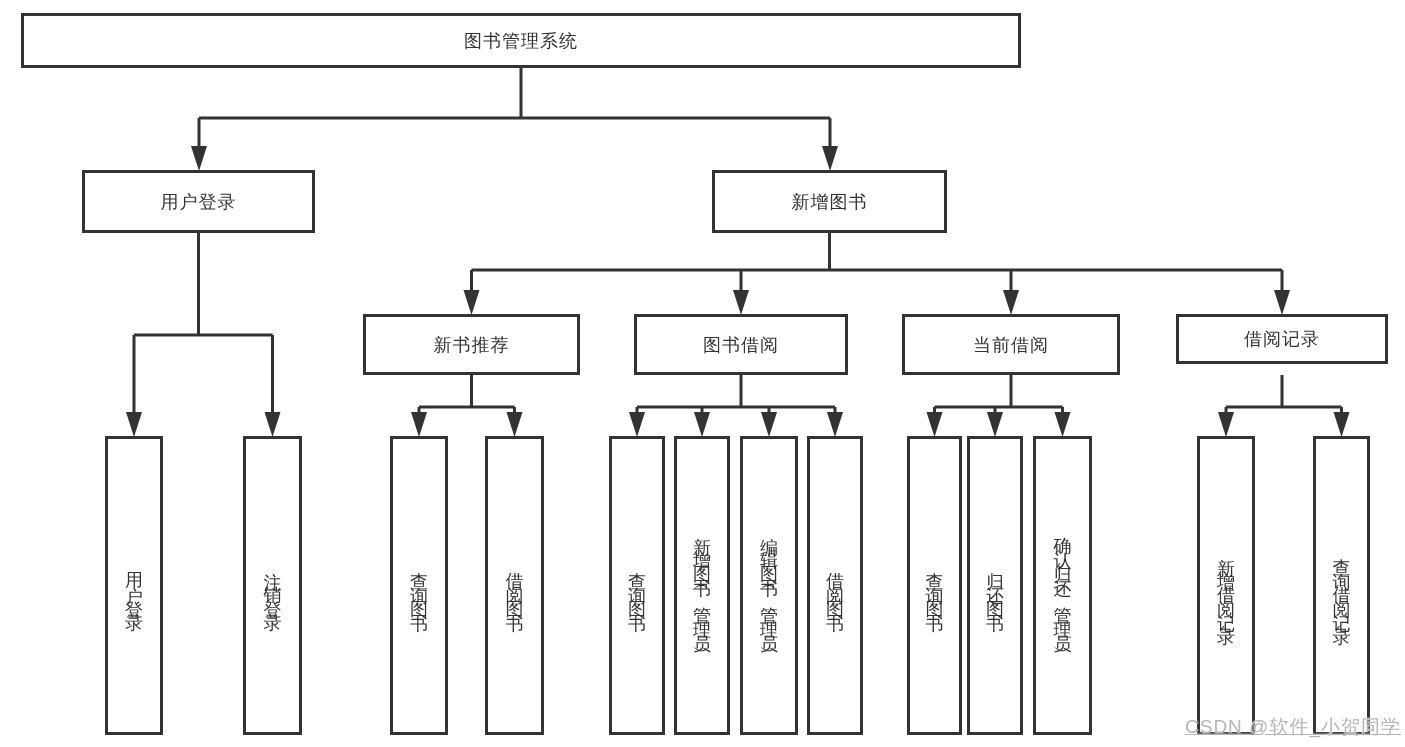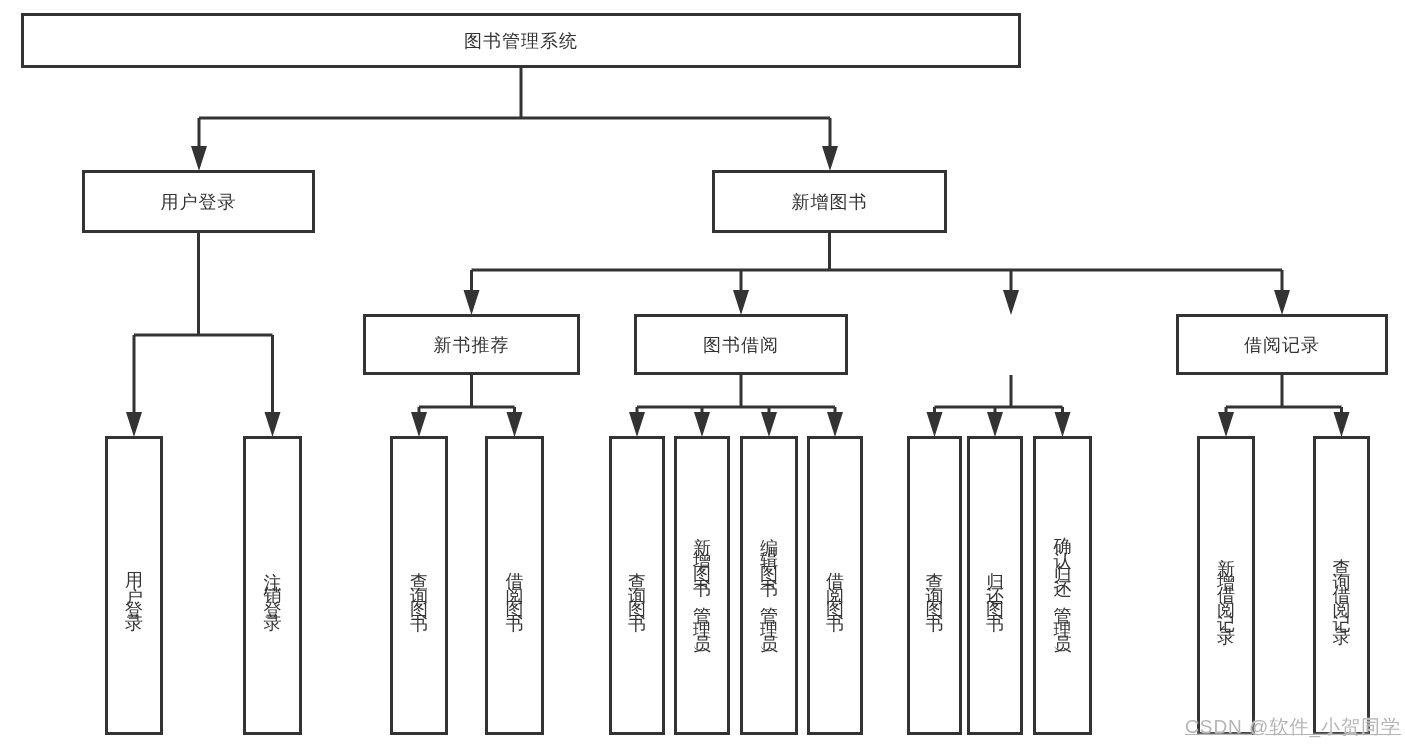--- a/index.html
+++ b/index.html
@@ -77,21 +77,24 @@
   <div class="node hbox" style="left:712px;top:170px;width:235px;height:63px;">
     <span>新增图书</span>
   </div>
 
   <div class="node hbox" style="left:634px;top:314px;width:214px;height:61px;">
     <span>图书借阅</span>
   </div>
   <div class="node hbox" style="left:363px;top:314px;width:217px;height:61px;">
     <span>新书推荐</span>
   </div>
-  <div class="node hbox" style="left:1176px;top:314px;width:212px;height:61px;">
+  <div class="node hbox" style="left:902px;top:314px;width:218px;height:61px;">
+    <span>当前借阅</span>
+  </div>
+  <div class="node hbox" style="left:1176px;top:314px;width:212px;height:50px;">
     <span>借阅记录</span>
   </div>
 
   <div class="node vbox" style="left:105px;top:436px;width:58px;height:299px;">
     <span class="vtext">用户登录</span>
   </div>
   <div class="node vbox" style="left:243px;top:436px;width:59px;height:299px;">
     <span class="vtext">注销登录</span>
   </div>
 

